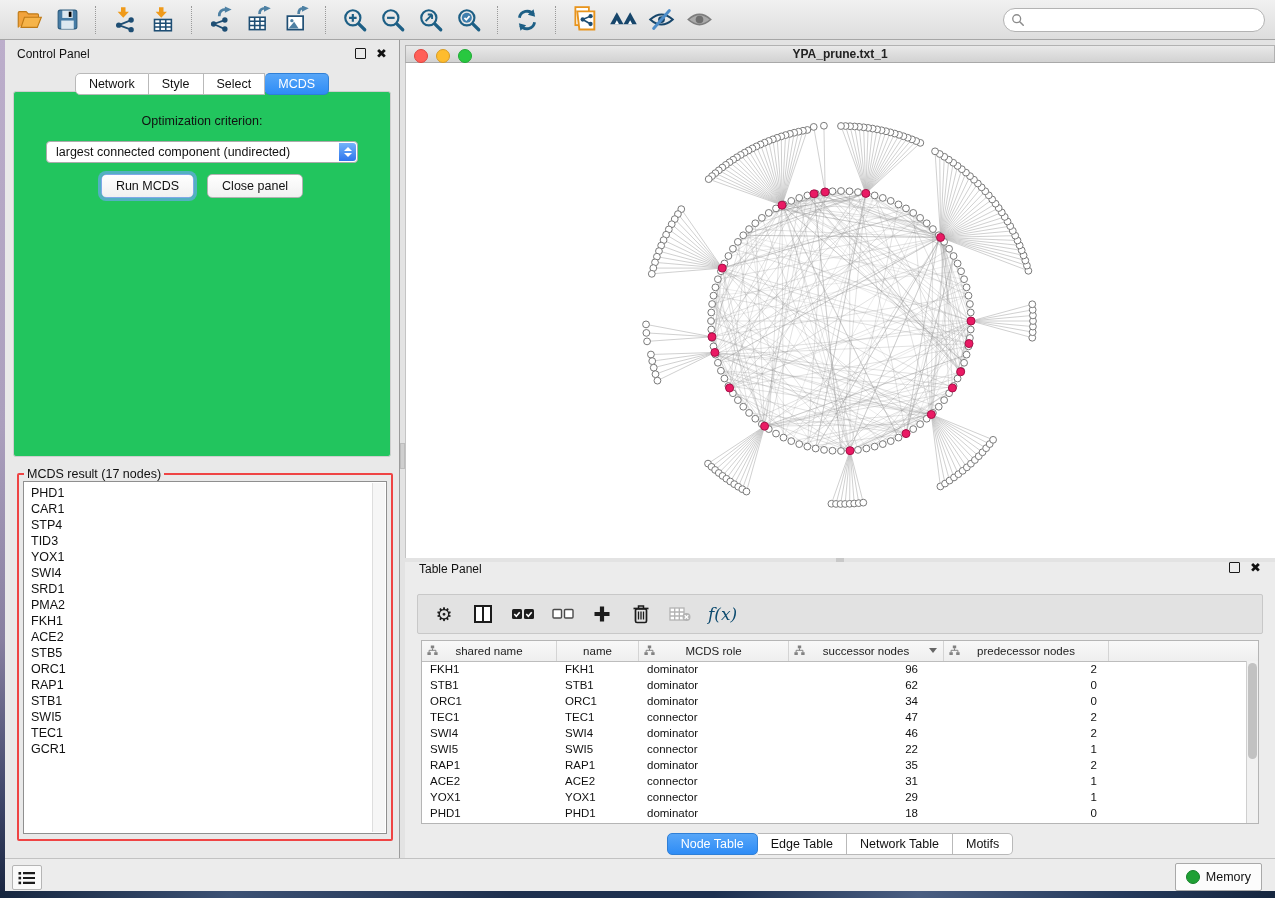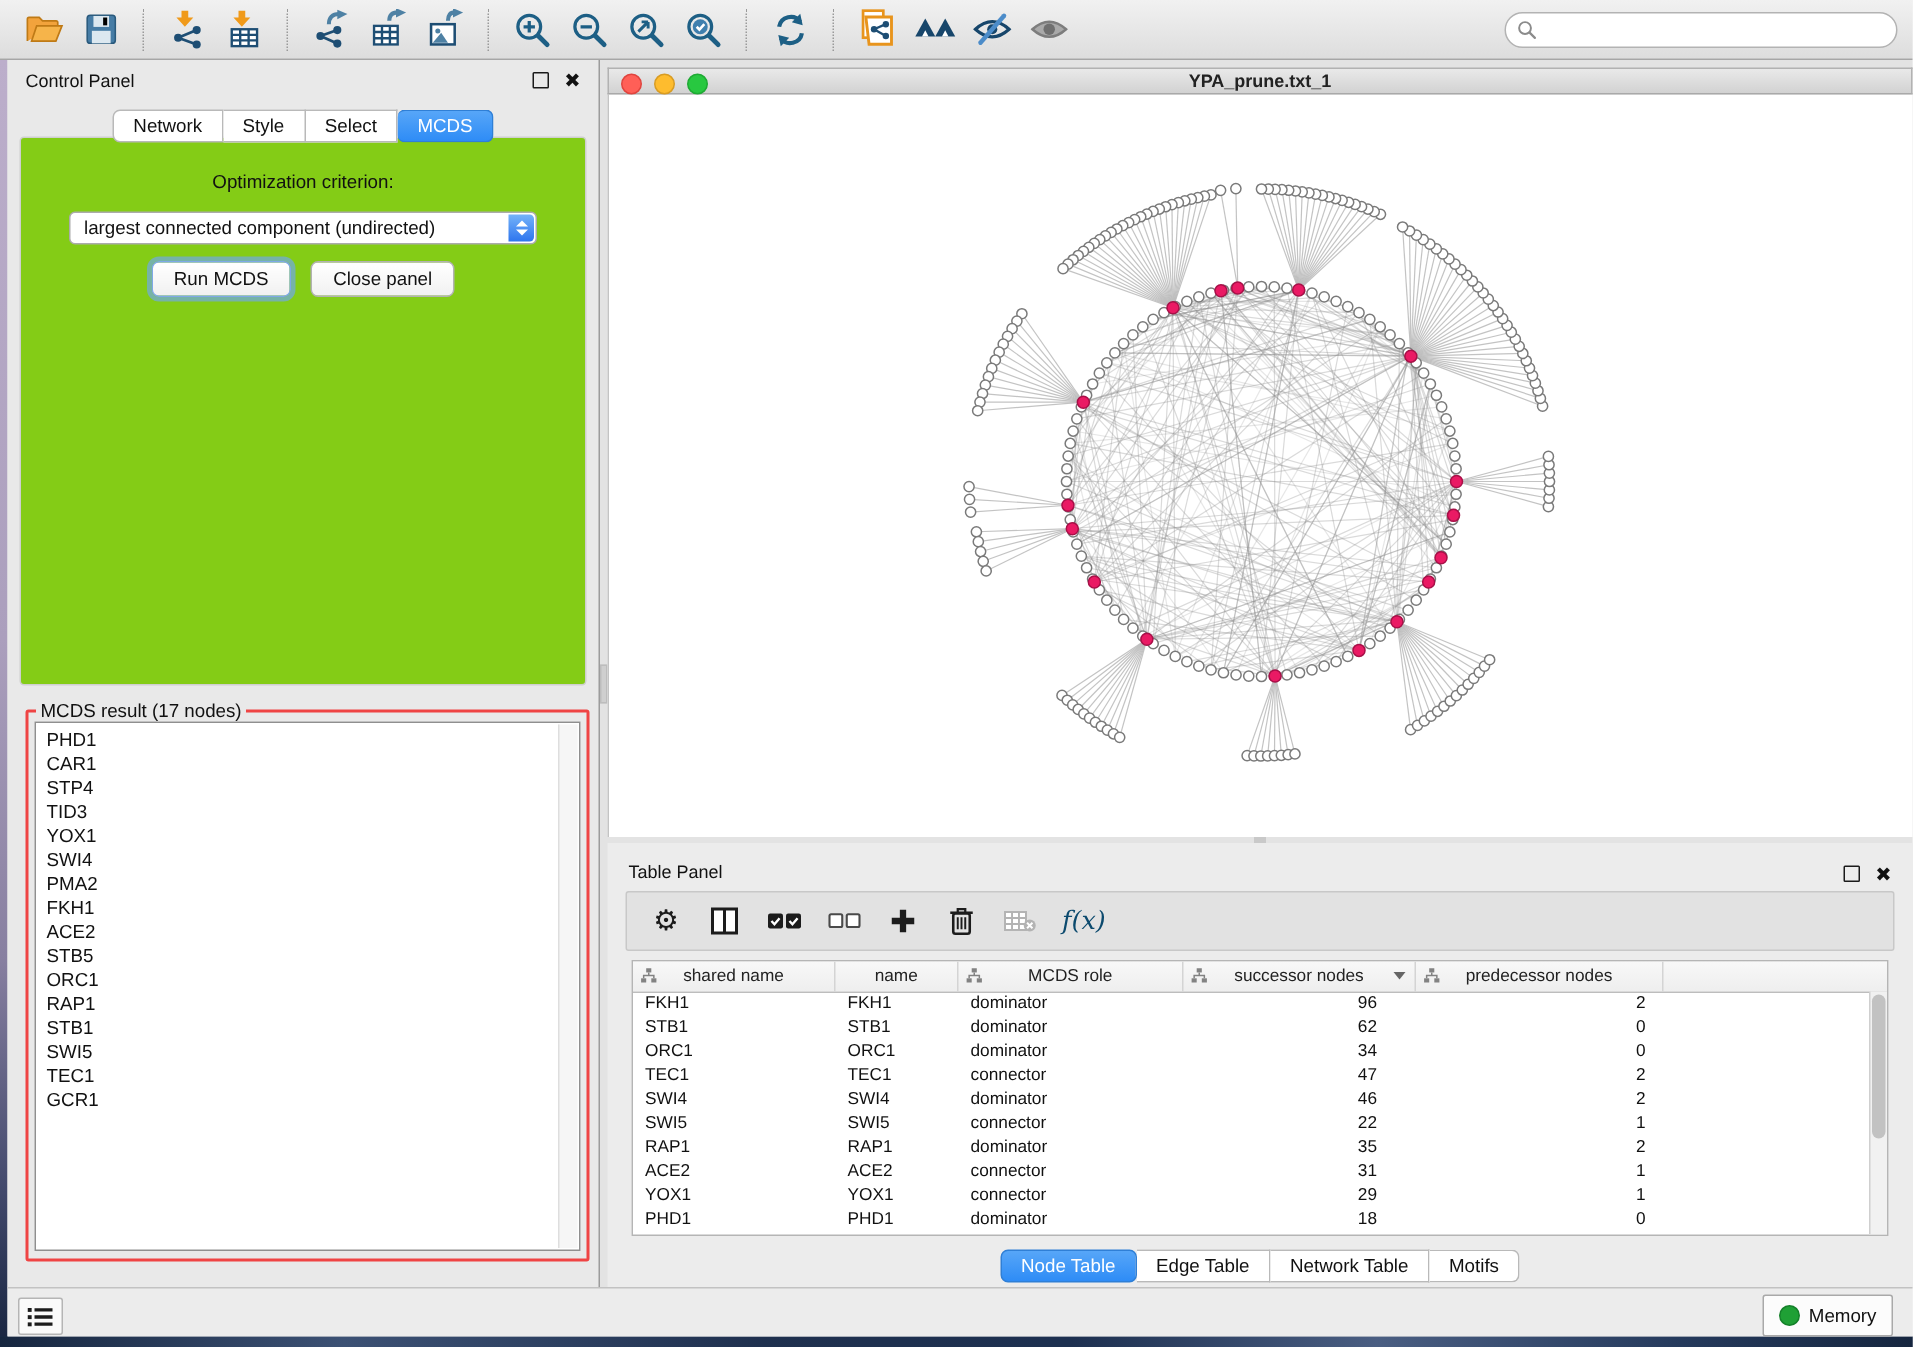--- a/index.html
+++ b/index.html
@@ -27,21 +27,21 @@
   .control-panel{position:absolute;left:5px;top:40px;width:395px;height:818px;background:#e9e9e9;border-right:1px solid #9c9c9c;box-sizing:border-box;}
   .cp-header{height:27px;display:flex;align-items:center;padding:0 12px;font-size:12px;color:#111;}
   .win-btns{margin-left:auto;display:flex;align-items:center;gap:10px;}
   .float-btn{width:9px;height:9px;border:1.6px solid #1a1a1a;border-radius:1px;display:inline-block;}
   .close-btn{font-size:13px;font-weight:bold;color:#111;line-height:10px;}
   .cp-tabs{position:absolute;left:0;right:0;top:33px;display:flex;justify-content:center;z-index:3;}
   .tab{font-size:12.5px;padding:3px 13px;background:#fff;border:1px solid #b9b9b9;border-left:none;color:#111;}
   .tab:first-child{border-left:1px solid #b9b9b9;border-radius:5px 0 0 5px;}
   .tab:last-child{border-radius:0 5px 5px 0;}
   .tab.active{background:linear-gradient(#57a6f8,#2e8cf6);border-color:#2f7fd6;color:#fff;border-radius:5px;}
-  .cp-pane{position:absolute;left:8px;right:8px;top:51px;height:364px;background:#84cc16;border:1px solid #cfcfcf;border-radius:3px;}
+  .cp-pane{position:absolute;left:8px;right:8px;top:51px;height:364px;background:#22c55e;border:1px solid #cfcfcf;border-radius:3px;}
   .crit-label{margin-top:22px;text-align:center;font-size:12.5px;color:#111;}
   .select{position:relative;margin:13px auto 0;width:312px;height:22px;background:#fff;border:1px solid #ababab;border-radius:4px;
     font-size:12.5px;display:flex;align-items:center;padding-left:9px;box-sizing:border-box;color:#111;}
   .stepper{position:absolute;right:1px;top:1px;bottom:1px;width:17px;border-radius:0 3px 3px 0;
     background:linear-gradient(#74b3f9,#2e75ee);display:flex;flex-direction:column;align-items:center;justify-content:center;gap:2px;}
   .stepper i{display:block;width:0;height:0;border-left:4px solid transparent;border-right:4px solid transparent;}
   .stepper .up{border-bottom:4.5px solid #fff;}
   .stepper .dn{border-top:4.5px solid #fff;}
   .cp-buttons{margin-top:11px;display:flex;justify-content:center;gap:13px;}
   .btn{height:22px;padding:0 14px;font-size:12.5px;color:#111;background:linear-gradient(#ffffff,#f1f1f1);
@@ -65,21 +65,21 @@
   .lights{position:absolute;left:8px;top:3px;display:flex;gap:8px;}
   .light{width:12px;height:12px;border-radius:50%;}
   .light.r{background:#ff5f57;border:.5px solid #e0443e;}
   .light.y{background:#febc2e;border:.5px solid #d89c23;}
   .light.g{background:#28c840;border:.5px solid #1eaa33;}
   .net-title-text{width:100%;text-align:center;font-size:12px;font-weight:700;color:#222;}
   .net-canvas{width:870px;height:495px;background:#fff;border-left:1px solid #c4c4c4;box-sizing:border-box;}
 
   
   .table-panel{position:absolute;left:405px;top:562px;width:870px;height:296px;background:#ececec;}
-  .tp-header{height:26px;display:flex;align-items:flex-end;padding:0 14px;font-size:12px;color:#111;}
+  .tp-header{height:26px;display:flex;align-items:flex-start;padding:0 14px;font-size:12px;color:#111;}
   .tp-toolbar{margin:6px 12px 0;height:40px;background:#e2e2e2;border:1px solid #c8c8c8;border-radius:2px;
     display:flex;align-items:center;gap:17px;padding:0 6px 0 15px;box-sizing:border-box;}
   .tp-tool{display:flex;align-items:center;justify-content:center;min-width:22px;height:24px;}
   .gear-glyph{font-size:19px;line-height:19px;color:#1c1c1c;}
   .fx{font-family:"DejaVu Serif","Liberation Serif",serif;font-style:italic;font-size:17px;color:#0c4a6e;}
   .ntable{margin:6px 16px 0;height:184px;background:#fff;border:1px solid #b5b5b5;position:relative;box-sizing:border-box;overflow:hidden;}
   .thead{display:flex;height:20px;background:linear-gradient(#f8f8f8,#eeeeee);border-bottom:1px solid #bdbdbd;}
   .th{position:relative;display:flex;align-items:center;justify-content:center;font-size:11.5px;color:#222;
     border-right:1px solid #d4d4d4;box-sizing:border-box;}
   .th .colicon{position:absolute;left:5px;top:4px;}
@@ -292,20 +292,21 @@
     <fieldset class="mcds-group">
       <legend>MCDS result (17 nodes)</legend>
       <div class="mcds-listbox">
         <div class="mcds-items">
             <div>PHD1</div>
             <div>CAR1</div>
             <div>STP4</div>
             <div>TID3</div>
             <div>YOX1</div>
             <div>SWI4</div>
+            <div>SRD1</div>
             <div>PMA2</div>
             <div>FKH1</div>
             <div>ACE2</div>
             <div>STB5</div>
             <div>ORC1</div>
             <div>RAP1</div>
             <div>STB1</div>
             <div>SWI5</div>
             <div>TEC1</div>
             <div>GCR1</div>

